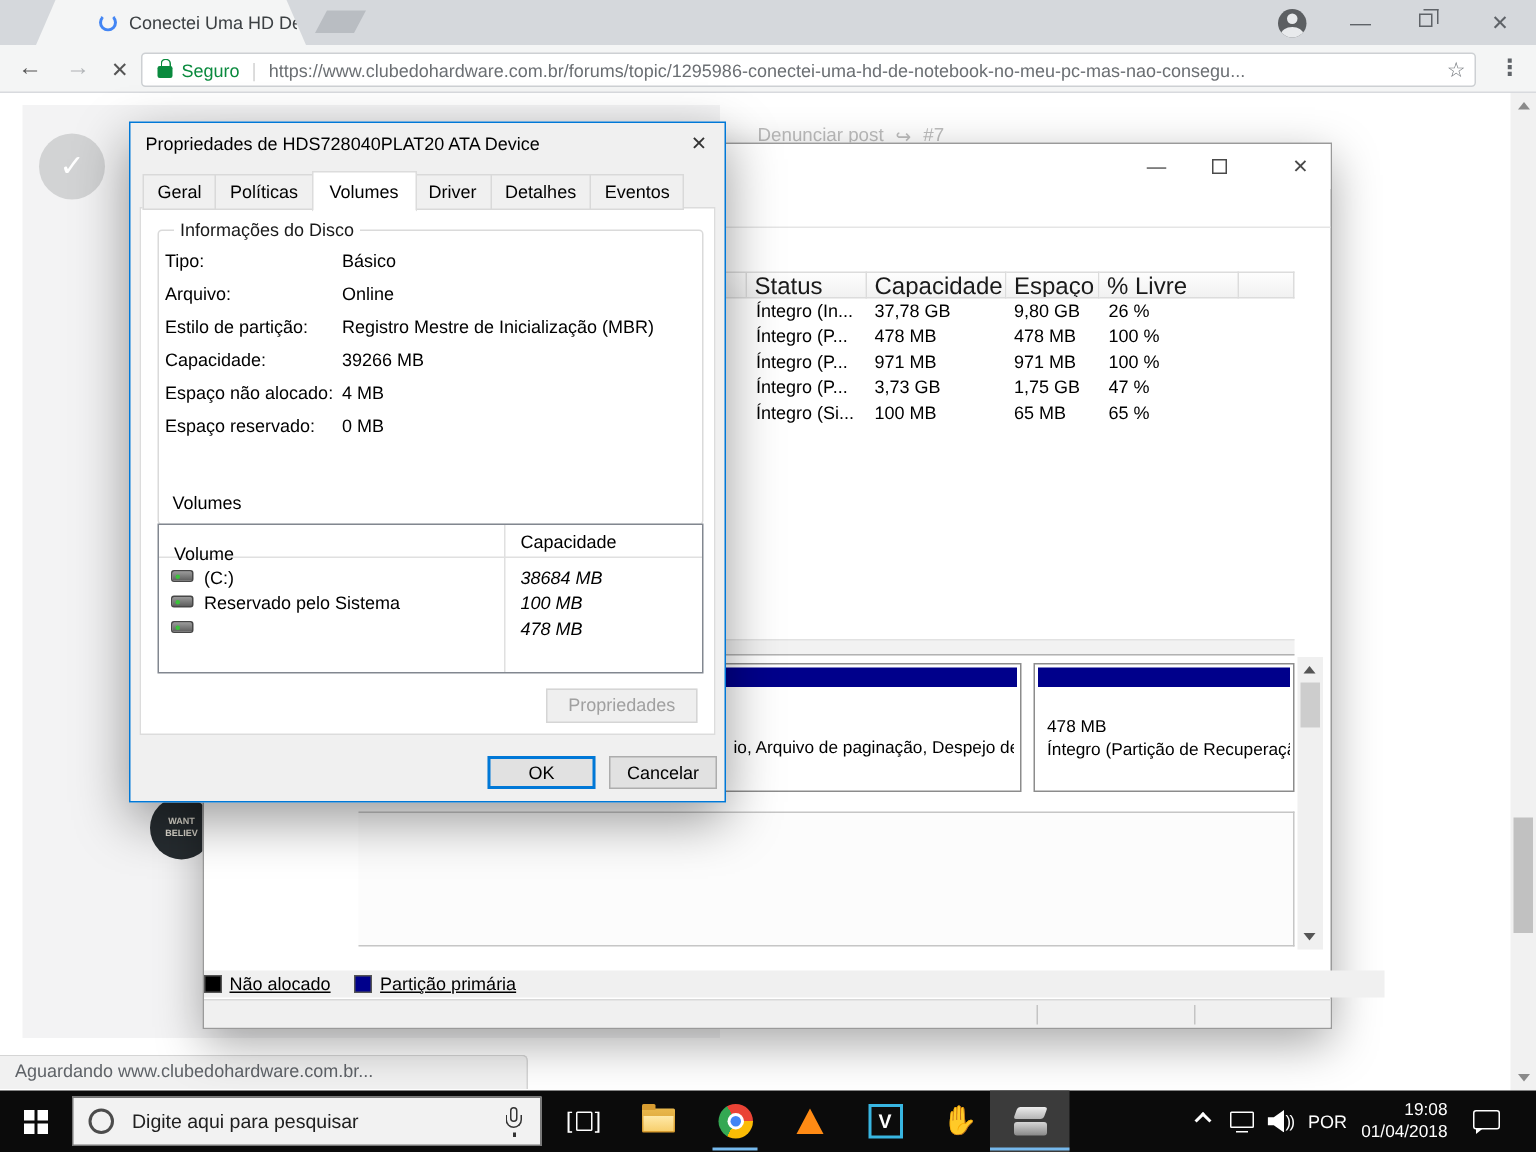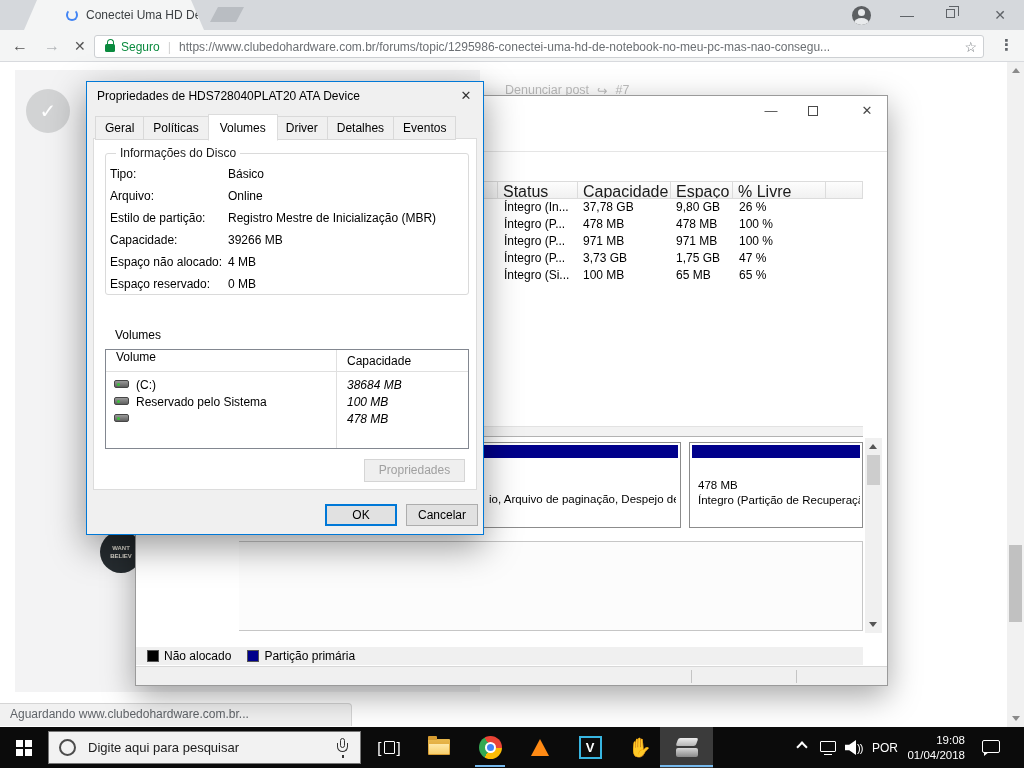--- a/index.html
+++ b/index.html
@@ -111,51 +111,51 @@
   .disk1-area { left:103px; top:445px; width:624px; height:90px; background:#fcfcfc;
     border:1px solid #c6c6c6; border-left:none; }
   .drive-ico { display:inline-block; width:15px; height:8px; border-radius:2px;
     background:linear-gradient(#9a9a9a,#5f5f5f); border:1px solid #464646; position:relative; }
   .drive-ico::after { content:''; position:absolute; left:2px; top:2px; width:3px; height:3px;
     background:#39c239; border-radius:50%; }
   .d1-row1 { position:absolute; left:8px; top:6px; display:flex; align-items:center; gap:5px;
     font-weight:bold; }
   .d1-kind { position:absolute; left:8px; top:23px; }
   .d1-media { position:absolute; left:8px; top:50px; }
-  .dm-legend { left:0; top:551px; width:727px; height:18px; display:flex; align-items:center;
-    padding-left:11px; font-size:12px; gap:16px; background:#f0f0f0; }
+  .dm-legend { left:0; top:551px; width:787px; height:18px; display:flex; align-items:center;
+    padding-left:0; font-size:12px; gap:16px; background:#f0f0f0;text-decoration:underline; }
   .legend-item { display:flex; align-items:center; gap:5px; }
   .legend-sq { width:12px; height:12px; border:1px solid #555; }
   .dm-status { left:0; top:570px; width:751px; height:19px; background:#f0f0f0; border-top:1px solid #d8d8d8; }
   .dm-status i { position:absolute; top:3px; width:1px; height:13px; background:#c4c4c4; }
   .st-sep1 { left:555px; } .st-sep2 { left:660px; }
 
   
   .dialog { left:86px; top:81px; width:398px; height:454px; background:#f0f0f0;
     border:1px solid #0078d7; box-shadow:0 12px 34px rgba(0,0,0,.4); font-size:12px; }
   .dlg-title { left:10px; top:0; height:28px; line-height:28px; color:#000; font-size:12px; }
   .dlg-close { left:364px; top:0; width:30px; height:28px; text-align:center; line-height:28px;
     color:#333; font-size:13px; }
   .dlg-tabs { left:8px; top:32px; display:flex; align-items:flex-end; z-index:2; }
   .dtab { padding:4px 9px 4px 9px; background:#f0f0f0; border:1px solid #d9d9d9; border-left:none;
     font-size:12px; color:#000; }
   .dtab:first-child { border-left:1px solid #d9d9d9; }
   .dtab.active { background:#fff; border:1px solid #dcdcdc; border-bottom:1px solid #fff;
     padding:6px 11px 5px 11px; margin:0 -1px -1px -1px; position:relative; }
   .dlg-pane { left:6px; top:56px; width:384px; height:352px; background:#fff; border:1px solid #dcdcdc; }
-  .groupbox { left:11px; top:14px; width:364px; height:142px; border:1px solid #dadada; border-radius:3px; }
+  .groupbox { left:11px; top:14px; width:364px; height:197px; border:1px solid #dadada; border-radius:3px; }
   .group-legend { position:absolute; left:10px; top:-8px; background:#fff; padding:0 4px; color:#1a1a1a; }
   .info-rows { left:16px; top:28px; width:350px; }
   .info-row { height:22px; display:flex; }
   .info-row .lbl { width:118px; color:#000; }
   .vol-label { left:21px; top:189px; }
   .vol-list { left:11px; top:210px; width:364px; height:100px; border:1px solid #828790; background:#fff; overflow:hidden; }
   .vl-divider { position:absolute; left:230px; top:0; width:1px; height:100%; background:#e0e0e0; }
   .vl-head { position:absolute; left:0; top:0; width:100%; height:22px; border-bottom:1px solid #e0e0e0; }
-  .vl-h-name { position:absolute; left:10px; top:0; }
+  .vl-h-name { position:absolute; left:10px; top:12px; }
   .vl-h-cap  { position:absolute; left:241px; top:4px; }
   .vol-rows { position:absolute; left:0; top:27px; width:100%; }
   .vol-row { position:relative; height:17px; }
   .vol-row .ico { position:absolute; left:8px; top:3px; }
   .vol-row .nm { position:absolute; left:30px; top:1px; }
   .vol-row .cp { position:absolute; left:241px; top:1px;font-style:italic; }
   .btn { text-align:center; font-size:12px; }
   .btn-props { left:270px; top:320px; width:101px; height:23px; background:#efefef;
     border:1px solid #d5d5d5; color:#a0a0a0; line-height:21px; }
   .btn-ok { left:238px; top:422px; width:72px; height:22px; background:#e1e1e1;

